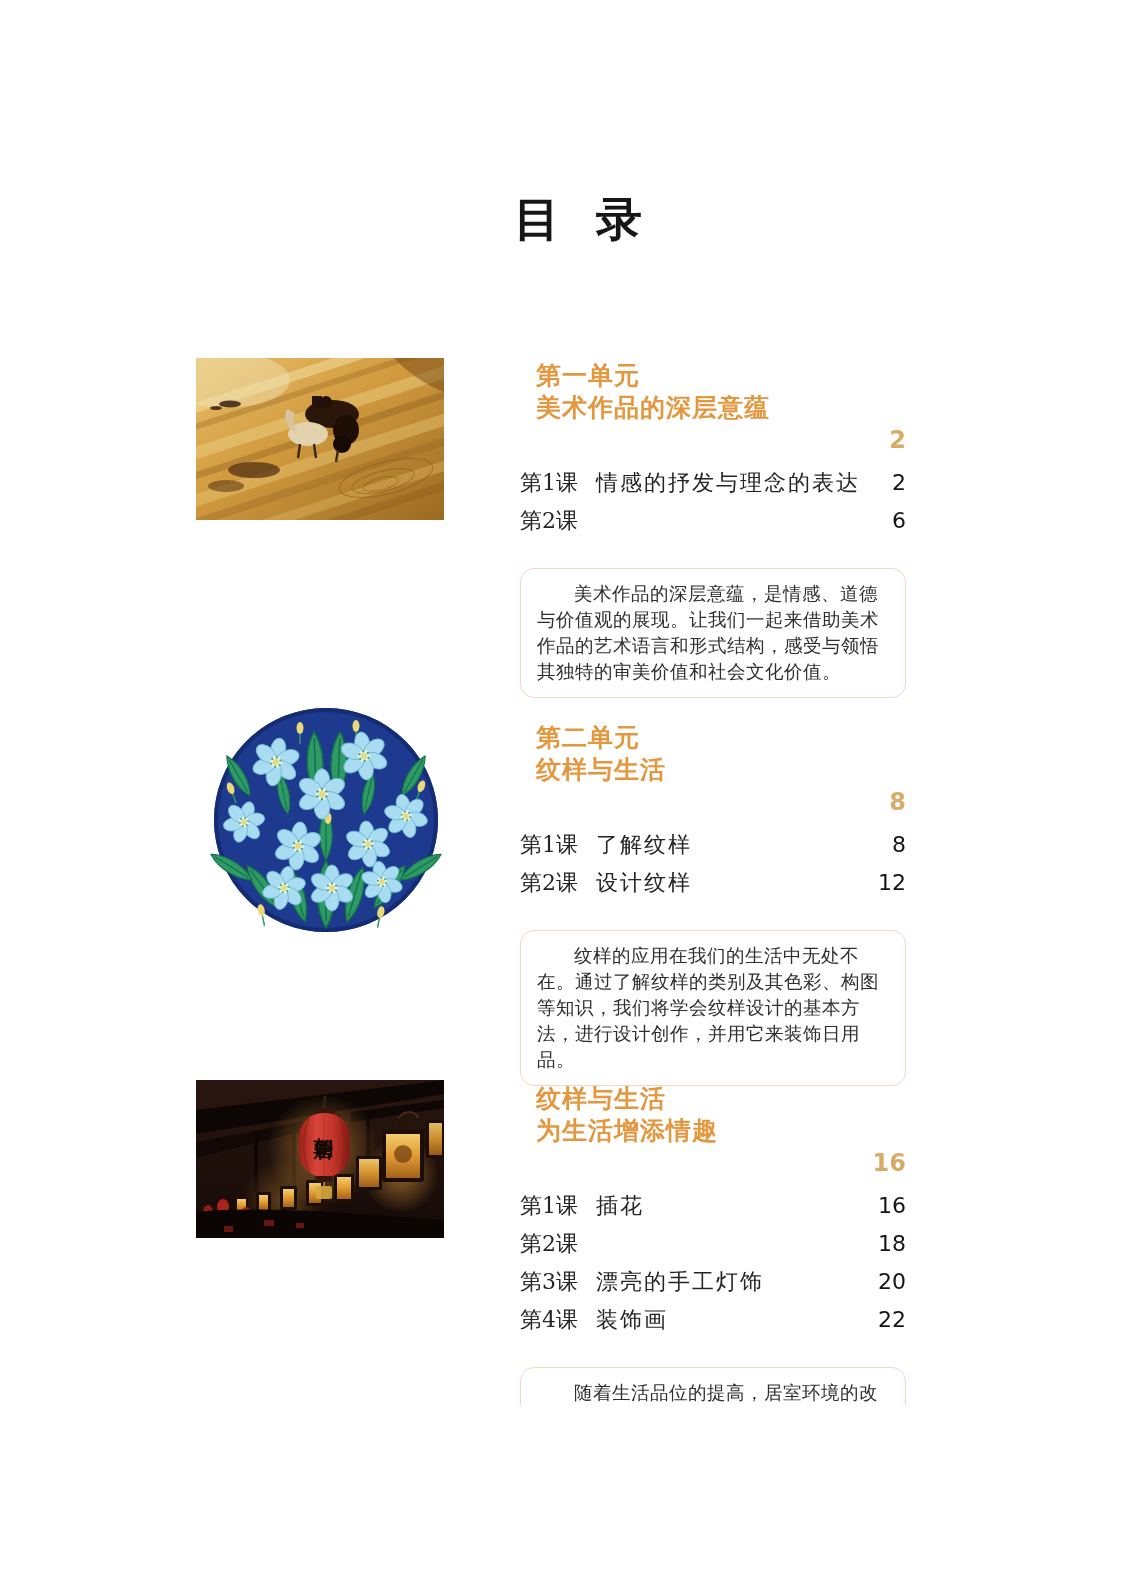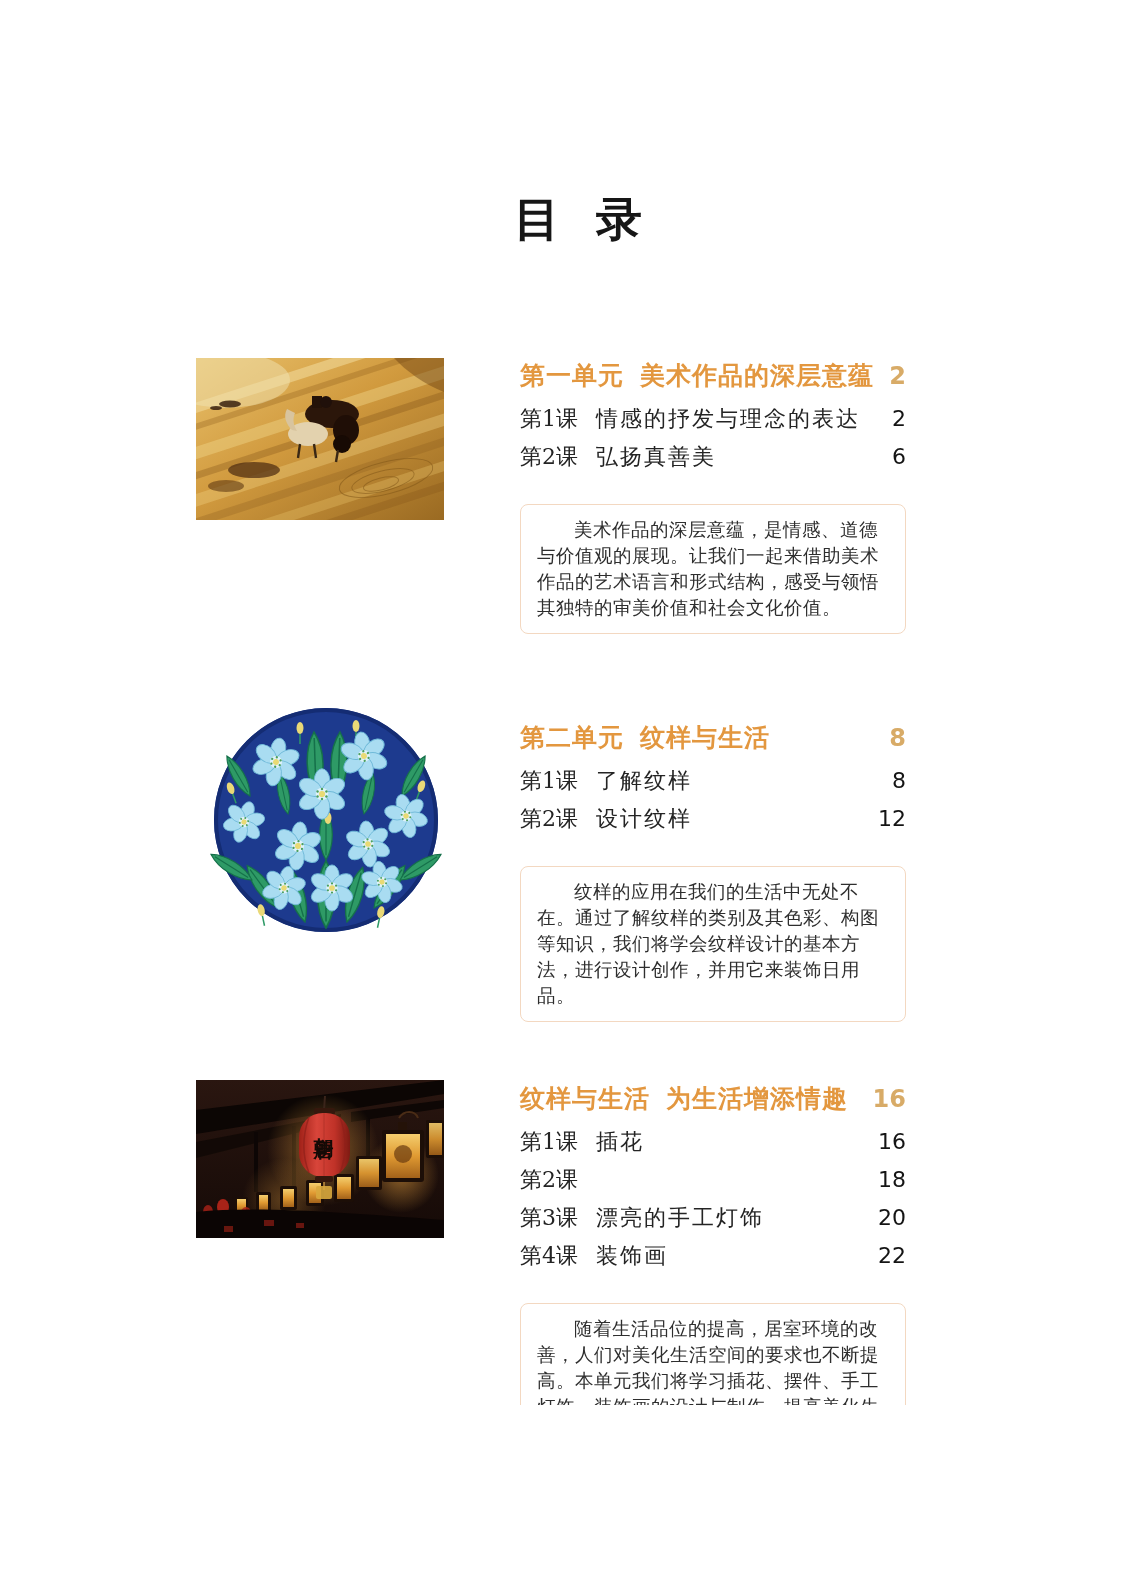--- a/index.html
+++ b/index.html
@@ -30,20 +30,21 @@
   }
   .unit-header {
     display: flex;
     align-items: baseline;
     font-family: "DejaVu Sans", sans-serif;
     font-weight: 700;
     font-size: 25px;
     line-height: 32px;
     color: #e3973f;
     letter-spacing: 1px;
+    flex-direction: column;
   }
   .unit-sub { margin-left: 16px; }
   .unit-page {
     margin-left: auto;
     font-size: 24px;
     color: #d8ab67;
     letter-spacing: 0;
   }
   .lessons { margin-top: 14px; }
   .lesson-row {
@@ -60,21 +61,21 @@
   .l-title { flex: 1; letter-spacing: 2px; }
   .l-page {
     margin-left: auto;
     font-family: "DejaVu Sans", sans-serif;
     font-size: 22px;
     color: #141414;
   }
   .desc-box {
     margin-top: 34px;
     border: 1.5px solid #f3d8c1;
-    border-radius: 8px;
+    border-radius: 14px;
     padding: 12px 16px;
     background: #ffffff;
   }
   .desc {
     margin: 0;
     font-size: 18.5px;
     line-height: 26px;
     color: #2e2e2e;
     text-indent: 2em;
     letter-spacing: 0.5px;
@@ -149,21 +150,20 @@
       <span class="unit-page">2</span>
     </div>
     <div class="lessons">
       <div class="lesson-row">
         <span class="l-label">第1课</span>
         <span class="l-title">情感的抒发与理念的表达</span>
         <span class="l-page">2</span>
       </div>
       <div class="lesson-row">
         <span class="l-label">第2课</span>
-        <span class="l-title">弘扬真善美</span>
         <span class="l-page">6</span>
       </div>
     </div>
     <div class="desc-box">
       <p class="desc">美术作品的深层意蕴，是情感、道德与价值观的展现。让我们一起来借助美术作品的艺术语言和形式结构，感受与领悟其独特的审美价值和社会文化价值。</p>
     </div>
   </section>
 
   <figure class="img" style="left:210px; top:704px; width:232px; height:232px;">
     <svg viewBox="0 0 232 232" width="232" height="232">

